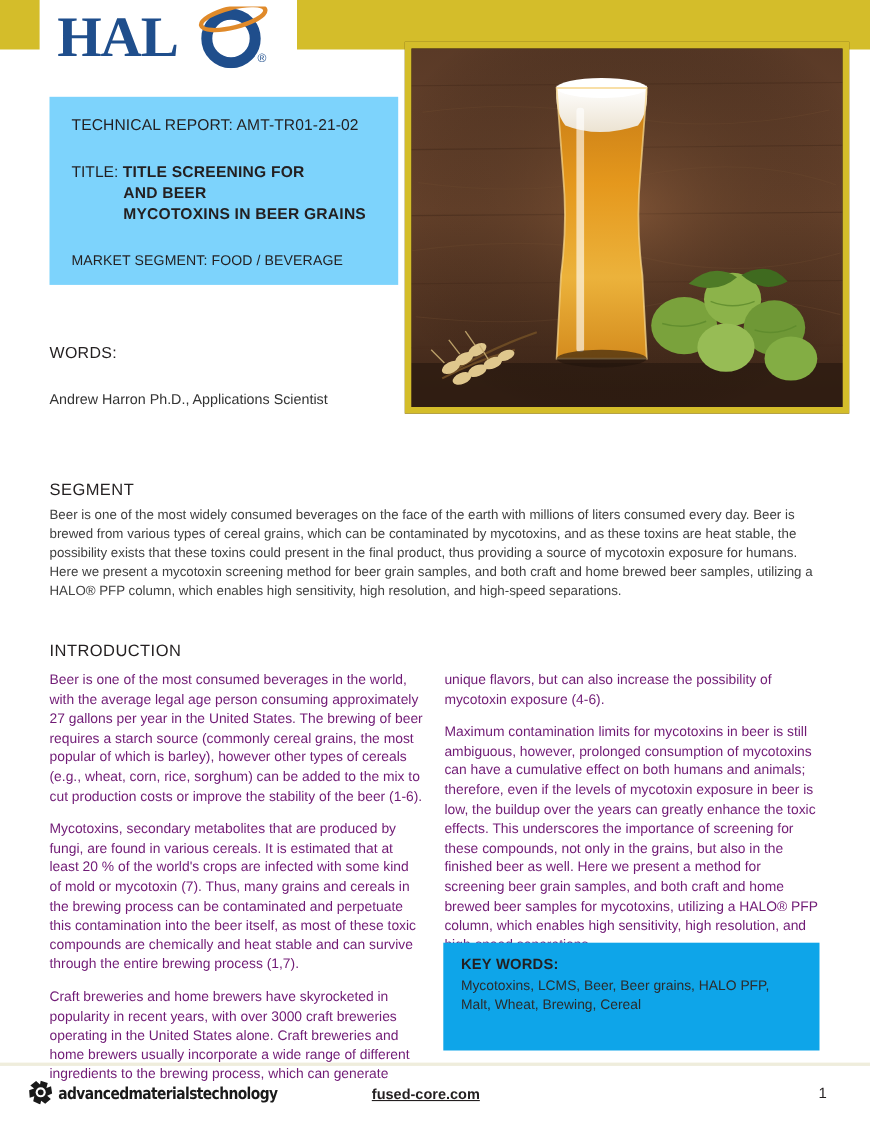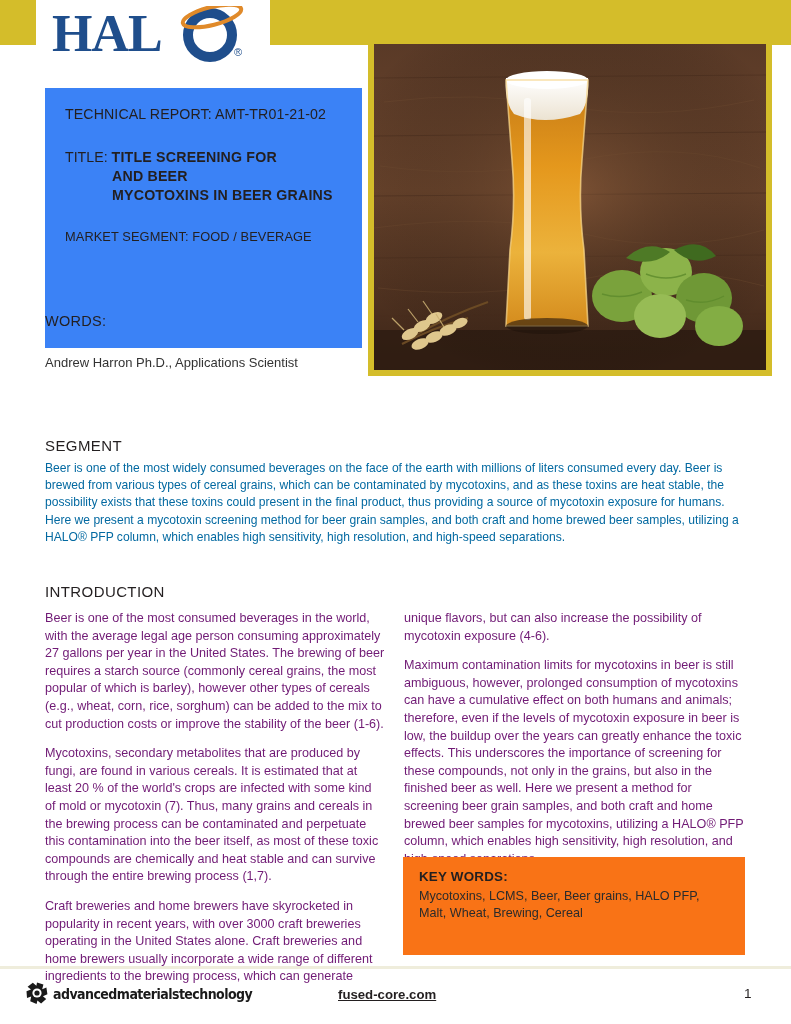--- a/index.html
+++ b/index.html
@@ -34,22 +34,22 @@
   .logo {
     position: absolute;
     left: 52px; top: 6px;
     width: 206px; height: 56px;
   }
 
   
   .title-card {
     position: absolute;
     left: 45px; top: 88px;
-    width: 317px; height: 260px;
-    background: #3b82f6;
+    width: 317px; height: 171px;
+    background: #7dd3fc;
     box-sizing: border-box;
     padding: 18px 20px 0 20px;
   }
   .report-line {
     font-size: 14.2px;
     letter-spacing: .1px;
     color: #231f20;
     margin: 0 0 26px 0;
   }
   .title-block {
@@ -108,41 +108,41 @@
   #intro-head { left: 45px; top: 583px; }
 
   
   .abstract-body {
     position: absolute;
     left: 45px; top: 460px;
     width: 700px;
     font-size: 12.1px;
     line-height: 17.2px;
     text-align: left;
-    color: #0369a1;
+    color: #404040;
   }
 
   
   .col {
     position: absolute;
     width: 340px;
     font-size: 12.6px;
     line-height: 17.6px;
     color: #701a75;
   }
   #col-left { left: 45px; top: 610px; }
   #col-right { left: 404px; top: 610px; }
   .col p { margin: 0 0 12px 0; }
 
   
   .keywords {
     position: absolute;
     left: 403px; top: 857px;
     width: 342px; height: 98px;
-    background: #f97316;
+    background: #0ea5e9;
     box-sizing: border-box;
     padding: 12px 16px 0 16px;
   }
   .kw-head {
     font-size: 13.4px;
     font-weight: 700;
     letter-spacing: .2px;
     margin: 0 0 4px 0;
   }
   .kw-body {

